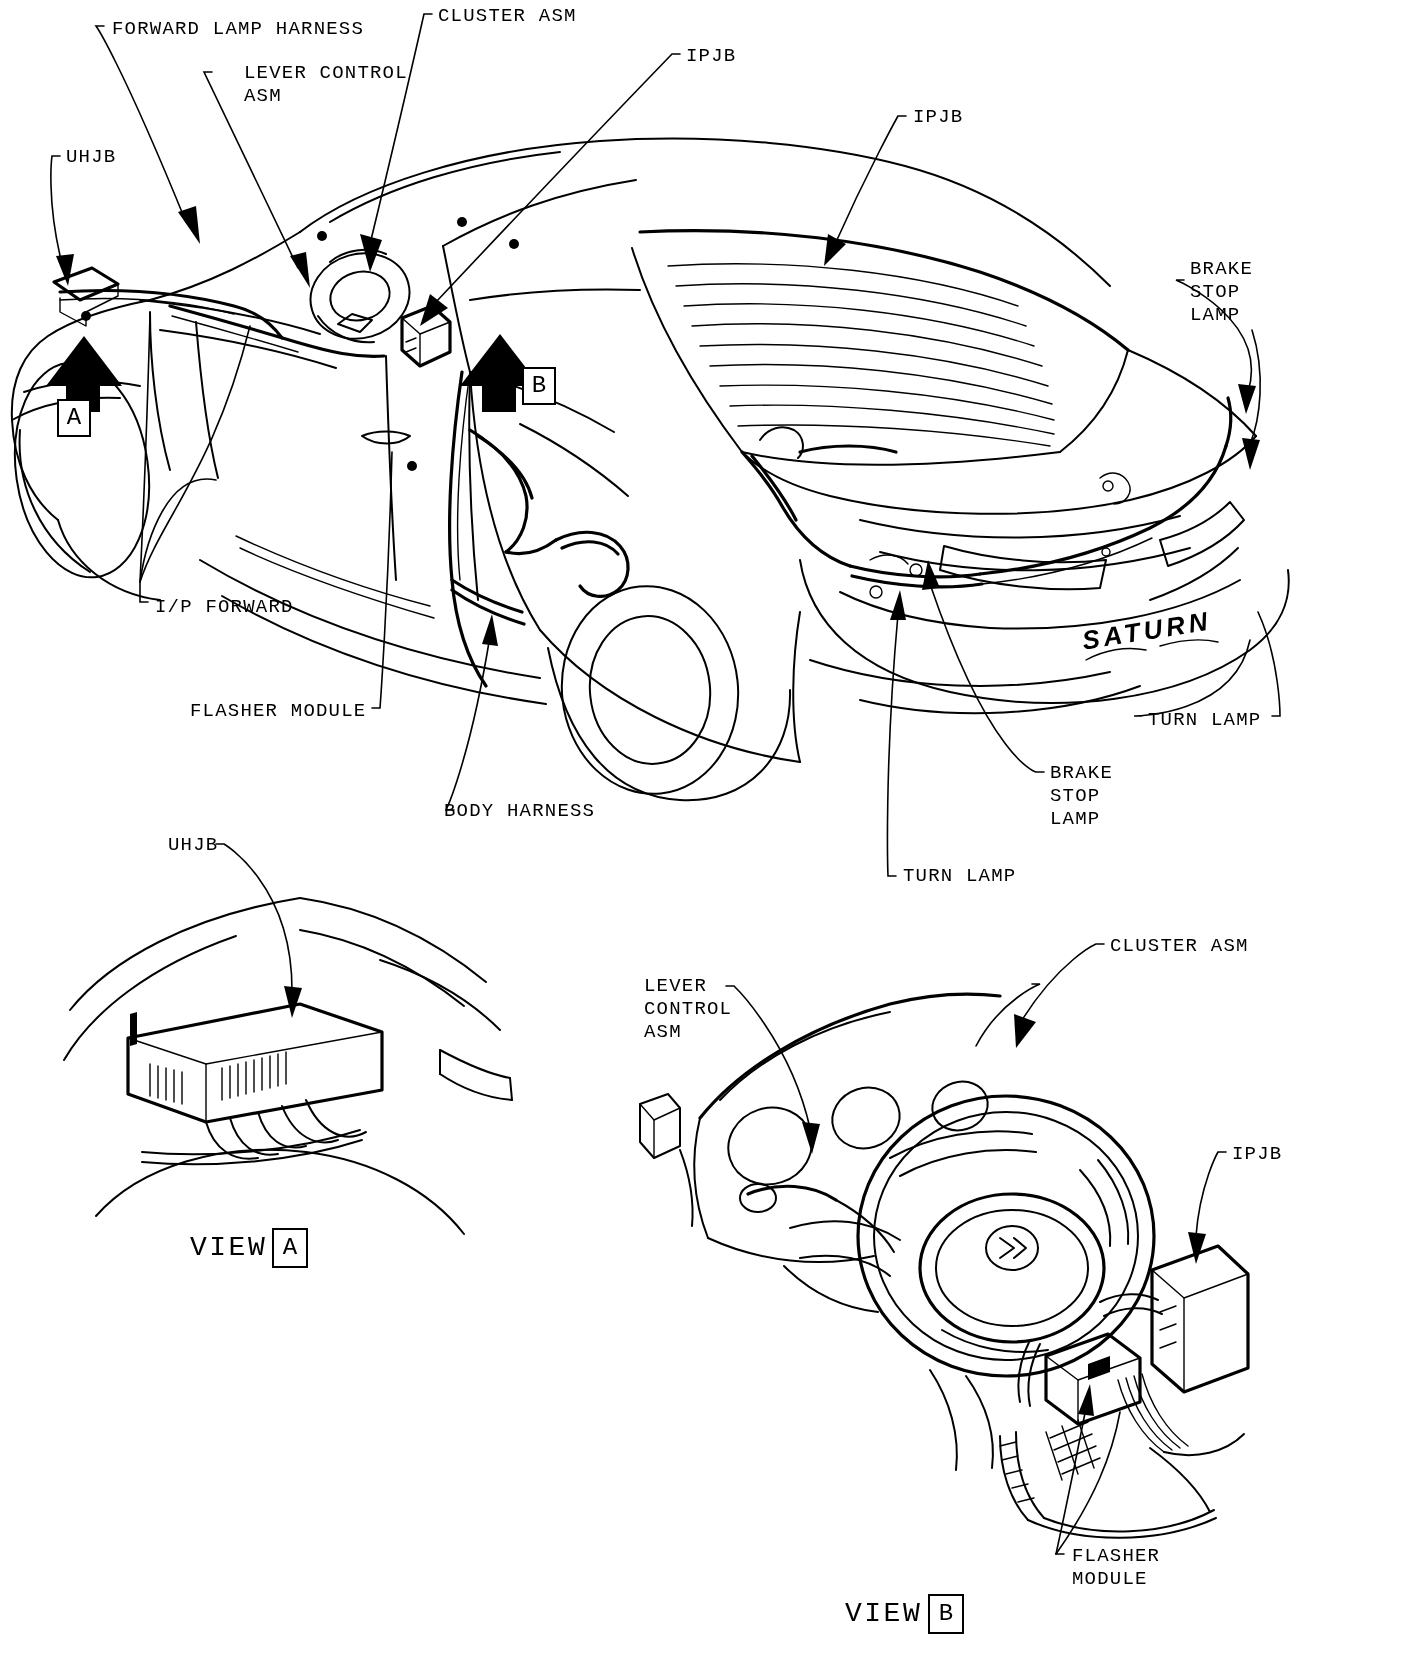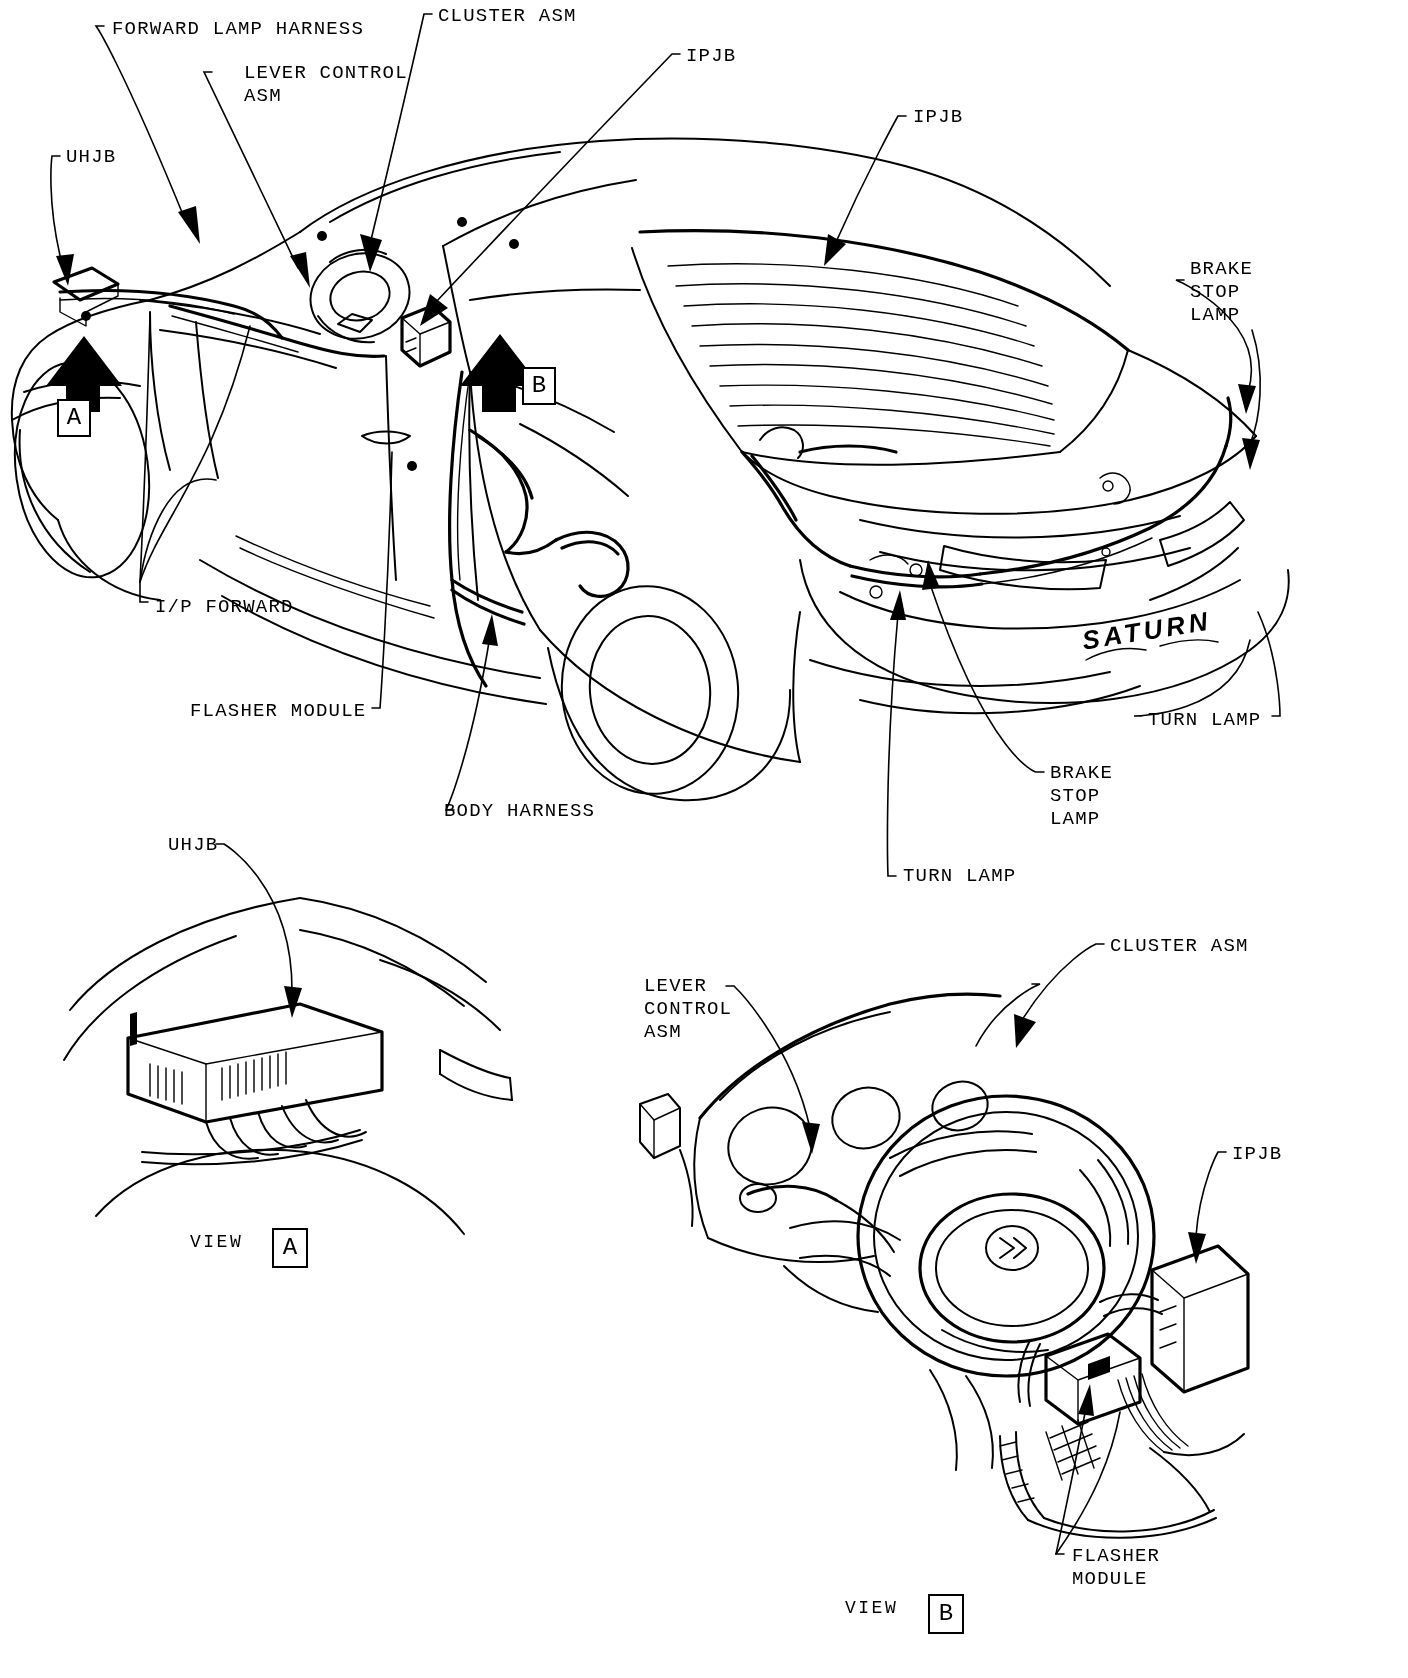--- a/index.html
+++ b/index.html
@@ -33,21 +33,21 @@
     font-family: "Liberation Mono", monospace;
     font-size: 19px;
     letter-spacing: 1.2px;
     line-height: 1.22;
     white-space: pre;
     color: #000;
   }
   .view-label {
     position: absolute;
     font-family: "Liberation Mono", monospace;
-    font-size: 18px;
+    font-size: 28px;
     letter-spacing: 2.5px;
     color: #000;
   }
   .boxed-letter {
     position: absolute;
     border: 2.5px solid #000;
     font-family: "Liberation Mono", monospace;
     font-size: 24px;
     text-align: center;
     color: #000;

